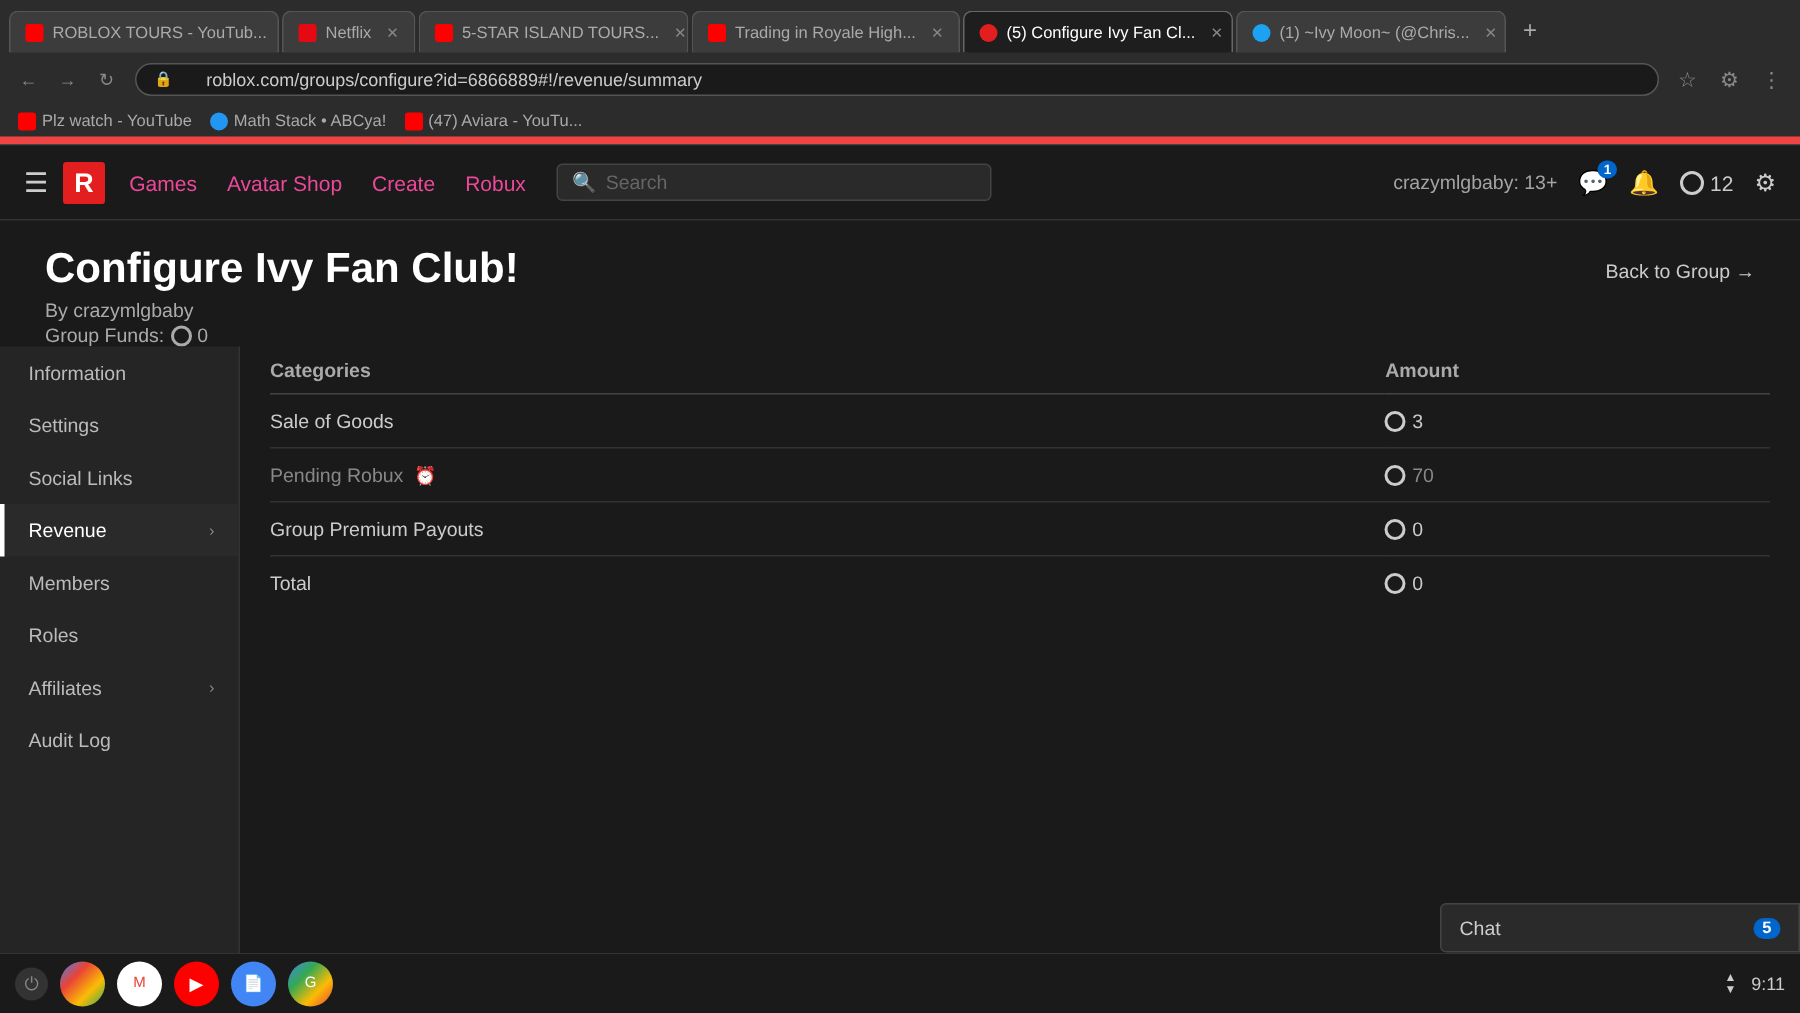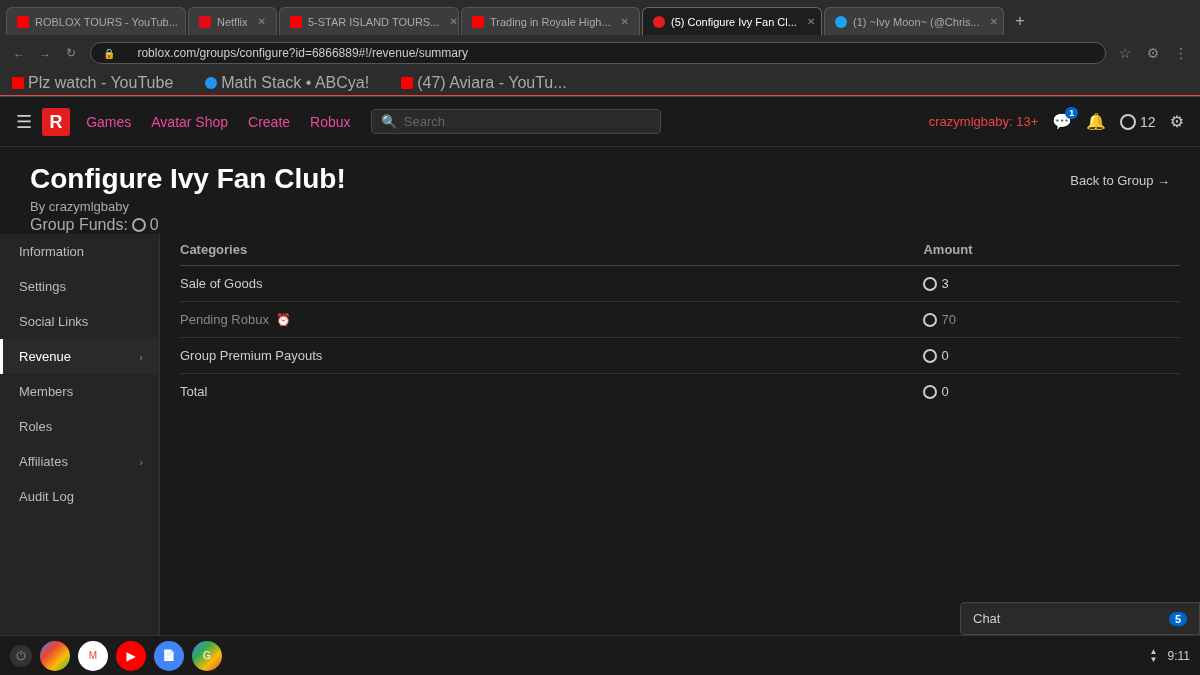--- a/index.html
+++ b/index.html
@@ -125,25 +125,25 @@
       justify-content: center;
       color: #888;
       font-size: 14px;
     }
 
     .bookmarks-bar {
       display: flex;
       align-items: center;
       padding: 2px 8px;
       background: #2c2c2c;
-      gap: 24px;
+      gap: 4px;
       height: 26px;
-      font-size: 16px;
+      font-size: 11px;
       color: #aaa;
-      border-bottom: 1px solid #ef4444;
+      border-bottom: 5px solid #ef4444;
     }
     .bookmark-item {
       display: flex;
       align-items: center;
       gap: 4px;
       cursor: pointer;
       padding: 2px 4px;
       border-radius: 3px;
     }
     .bookmark-favicon {
@@ -206,21 +206,21 @@
       margin-left: 20px;
     }
     .search-icon-nav { color: #888; font-size: 13px; }
     .search-placeholder { color: #666; font-size: 13px; }
     .roblox-nav-right {
       margin-left: auto;
       display: flex;
       align-items: center;
       gap: 14px;
     }
-    .nav-username { color: #ef4444; font-size: 13px; }
+    .nav-username { color: #a3a3a3; font-size: 13px; }
     .nav-icon-btn {
       color: #ccc;
       font-size: 16px;
       cursor: pointer;
       position: relative;
     }
     .nav-badge {
       position: absolute;
       top: -5px;
       right: -6px;
@@ -267,21 +267,21 @@
       color: #aaa;
     }
     .page-subtitle a {
       color: #aaa;
       text-decoration: none;
     }
     .group-funds {
       display: flex;
       align-items: center;
       gap: 4px;
-      font-size: 16px;
+      font-size: 13px;
       color: #aaa;
       margin-top: 2px;
     }
     .robux-small {
       width: 14px;
       height: 14px;
       border-radius: 50%;
       border: 2px solid #aaa;
       display: inline-flex;
       align-items: center;

